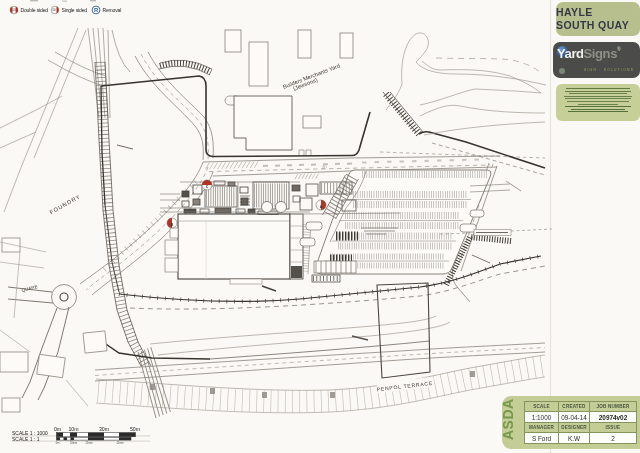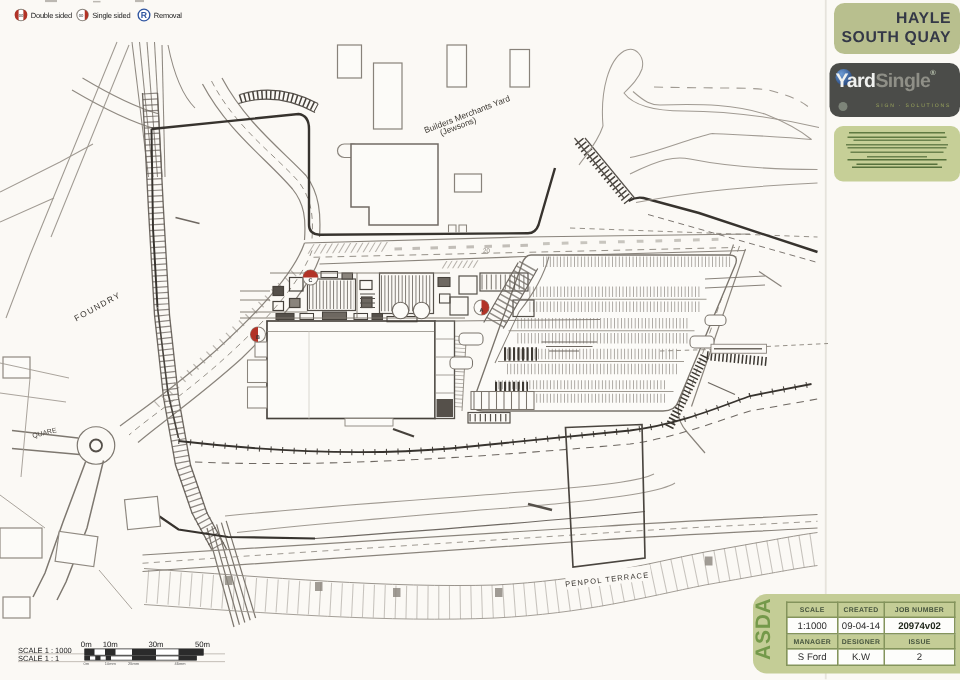--- a/index.html
+++ b/index.html
@@ -364,26 +364,26 @@
 
 <g>
       <circle cx="96" cy="10" r="3.9" fill="#fff" stroke="#2f55a0" stroke-width="0.9"></circle>
 <text x="96" y="12.1" font-size="5.8" font-weight="bold" fill="#2f55a0" text-anchor="middle">R</text>
     </g>
 
 <text x="102.5" y="11.8" font-size="5" fill="#222" letter-spacing="-0.15">Removal</text>
 </svg>
 
 <div class="abs" style="left:556px;top:2px;width:84px;height:34px;background:#b8bf8e;border-radius:7px;"></div>
-<div class="abs" style="left:556px;top:6px;width:78px;text-align:right;font-size:10.5px;font-weight:bold;color:#343847;line-height:13px;letter-spacing:0.4px;">HAYLE<br>SOUTH QUAY</div>
+<div class="abs" style="left:556px;top:6px;width:78px;text-align:left;font-size:10.5px;font-weight:bold;color:#343847;line-height:13px;letter-spacing:0.4px;">HAYLE<br>SOUTH QUAY</div>
 
 <div class="abs" style="left:553px;top:42px;width:87px;height:36px;background:#4b4c49;border-radius:7px;"></div>
 
 <div class="abs" style="left:557px;top:46px;width:11px;height:11px;border-radius:50%;background:radial-gradient(circle at 35% 30%,#6d9bd4,#2d4f86 70%);"></div>
-<div class="abs" style="left:557px;top:46px;width:84px;font-size:13px;font-weight:bold;color:#f0f1ef;letter-spacing:-0.4px;white-space:nowrap;"><span>Yard</span><span style="color:#8f8f87">Single</span><span style="font-size:5px;vertical-align:top;color:#b8c2ae">®</span></div>
+<div class="abs" style="left:557px;top:46px;width:84px;font-size:13px;font-weight:bold;color:#f0f1ef;letter-spacing:-0.4px;white-space:nowrap;"><span>Yard</span><span style="color:#8f8f87">Signs</span><span style="font-size:5px;vertical-align:top;color:#b8c2ae">®</span></div>
 
 <div class="abs" style="left:584px;top:67.5px;width:52px;font-size:3.4px;color:#99a45c;letter-spacing:1.2px;text-align:left;white-space:nowrap;">SIGN · SOLUTIONS</div>
 <div class="abs" style="left:559px;top:68px;width:6px;height:6px;border-radius:50%;background:#7d8479;"></div>
 
 <div class="abs" style="left:556px;top:84px;width:84px;height:37px;background:#c6cf97;border-radius:6px;padding:0;">
 <div style="padding-top:4px">
 <div style="height:1px;background:#4e6b33;width:64px;margin:0 auto 1.6px;opacity:.85"></div>
 <div style="height:1px;background:#4e6b33;width:66px;margin:0 auto 1.6px;opacity:.85"></div>
 <div style="height:1px;background:#5a7440;width:58px;margin:0 auto 1.6px;opacity:.85"></div>
 <div style="height:1px;background:#5a7440;width:68px;margin:0 auto 1.6px;opacity:.85"></div>

